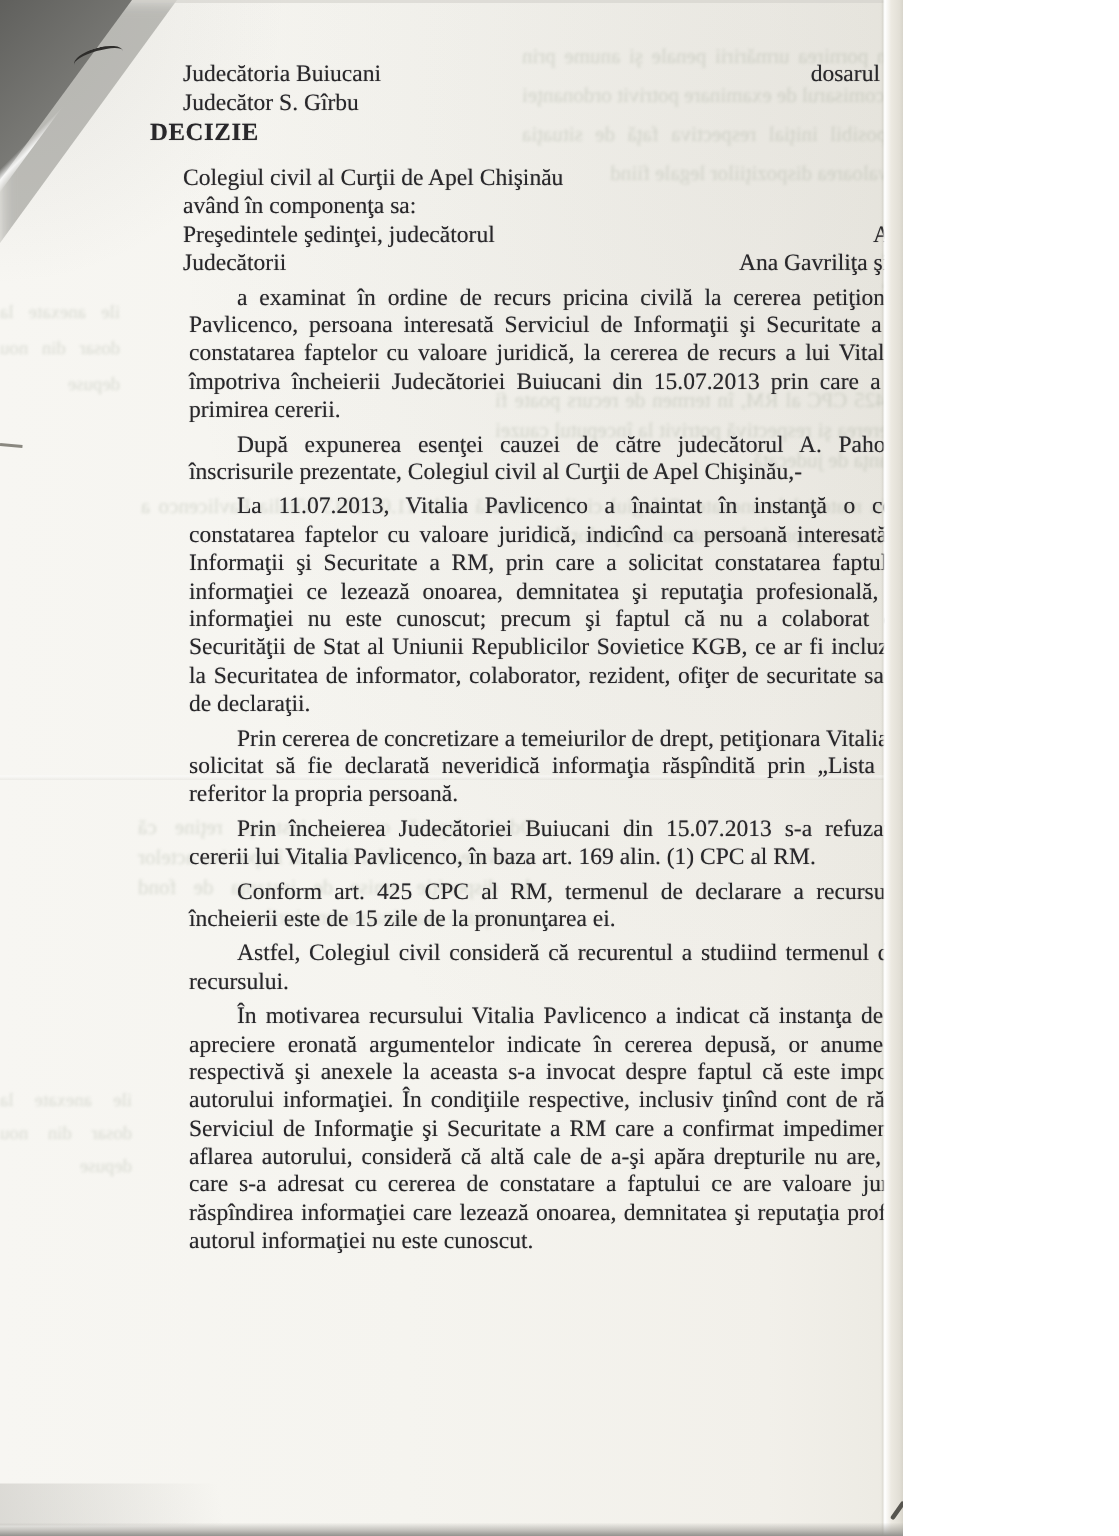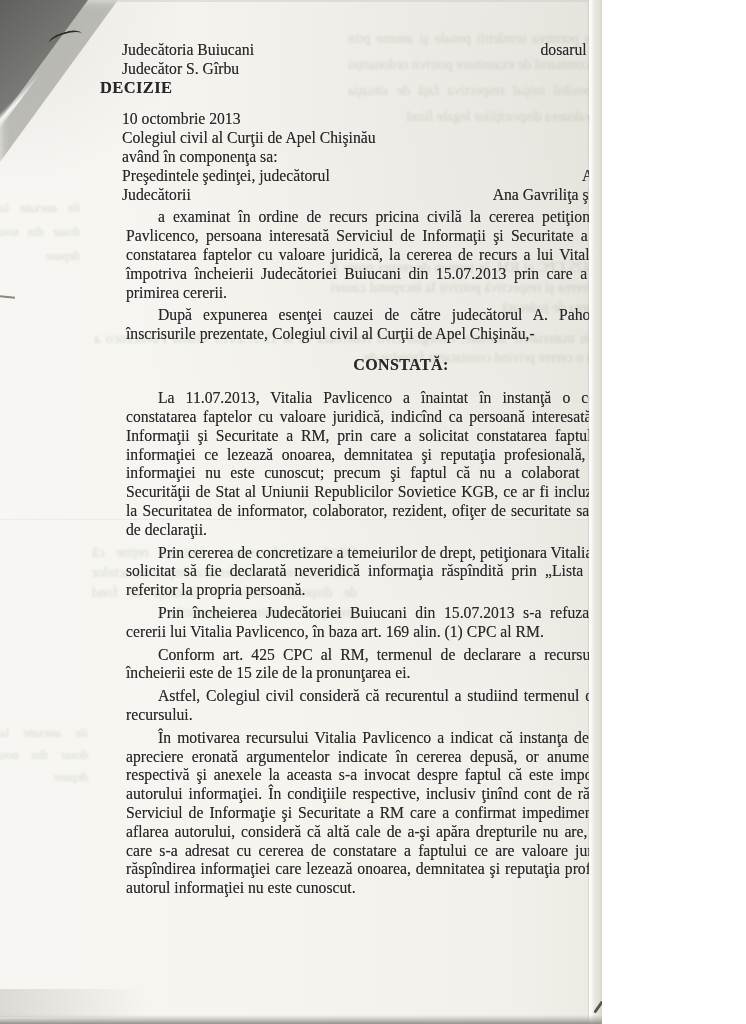--- a/index.html
+++ b/index.html
@@ -89,39 +89,34 @@
 
   <div class="content">
     <div class="row">
       <span>Judecătoria Buiucani</span>
       <span>dosarul nr. 2r-1329/13</span>
     </div>
     <div>Judecător S. Gîrbu</div>
 
     <div class="title">DECIZIE</div>
 
-    <div class="row">
-      <span>10 octombrie 2013</span>
-      <span>mun. Chişinău</span>
-    </div>
     <div>Colegiul civil al Curţii de Apel Chişinău</div>
     <div>având în componenţa sa:</div>
     <div class="row">
       <span>Preşedintele şedinţei, judecătorul</span>
       <span>Anatol Pahopol</span>
     </div>
     <div class="row">
       <span>Judecătorii</span>
       <span>Ana Gavriliţa şi Maria Guzun</span>
     </div>
 
     <p class="para">a examinat în ordine de recurs pricina civilă la cererea petiţionarului Vitalia Pavlicenco, persoana interesată Serviciul de Informaţii şi Securitate a RM, privind constatarea faptelor cu valoare juridică, la cererea de recurs a lui Vitalia Pavlicenco împotriva încheierii Judecătoriei Buiucani din 15.07.2013 prin care a fost refuzată primirea cererii.</p>
     <p class="para">După expunerea esenţei cauzei de către judecătorul A. Pahopol, studiind înscrisurile prezentate, Colegiul civil al Curţii de Apel Chişinău,-</p>
 
-    <div class="heading">CONSTATĂ:</div>
 
     <p class="para">La 11.07.2013, Vitalia Pavlicenco a înaintat în instanţă o cerere privind constatarea faptelor cu valoare juridică, indicînd ca persoană interesată Serviciul de Informaţii şi Securitate a RM, prin care a solicitat constatarea faptului răspîndirii informaţiei ce lezează onoarea, demnitatea şi reputaţia profesională, dacă autorul informaţiei nu este cunoscut; precum şi faptul că nu a colaborat cu Comitetul Securităţii de Stat al Uniunii Republicilor Sovietice KGB, ce ar fi incluzînd declaraţii la Securitatea de informator, colaborator, rezident, ofiţer de securitate sau orice alt fel de declaraţii.</p>
     <p class="para">Prin cererea de concretizare a temeiurilor de drept, petiţionara Vitalia Pavlicenco a solicitat să fie declarată neveridică informaţia răspîndită prin „Lista Şandrovschi” referitor la propria persoană.</p>
     <p class="para">Prin încheierea Judecătoriei Buiucani din 15.07.2013 s-a refuzat în primirea cererii lui Vitalia Pavlicenco, în baza art. 169 alin. (1) CPC al RM.</p>
     <p class="para">Conform art. 425 CPC al RM, termenul de declarare a recursului împotriva încheierii este de 15 zile de la pronunţarea ei.</p>
     <p class="para">Astfel, Colegiul civil consideră că recurentul a studiind termenul de declarare a recursului.</p>
     <p class="para">În motivarea recursului Vitalia Pavlicenco a indicat că instanţa de fond a dat o apreciere eronată argumentelor indicate în cererea depusă, or anume prin cererea respectivă şi anexele la aceasta s-a invocat despre faptul că este imposibilă aflarea autorului informaţiei. În condiţiile respective, inclusiv ţinînd cont de răspunsul de la Serviciul de Informaţie şi Securitate a RM care a confirmat impedimentele legale la aflarea autorului, consideră că altă cale de a-şi apăra drepturile nu are, motiv pentru care s-a adresat cu cererea de constatare a faptului ce are valoare juridică, anume răspîndirea informaţiei care lezează onoarea, demnitatea şi reputaţia profesională dacă autorul informaţiei nu este cunoscut.</p>
   </div>
 
 </div>

